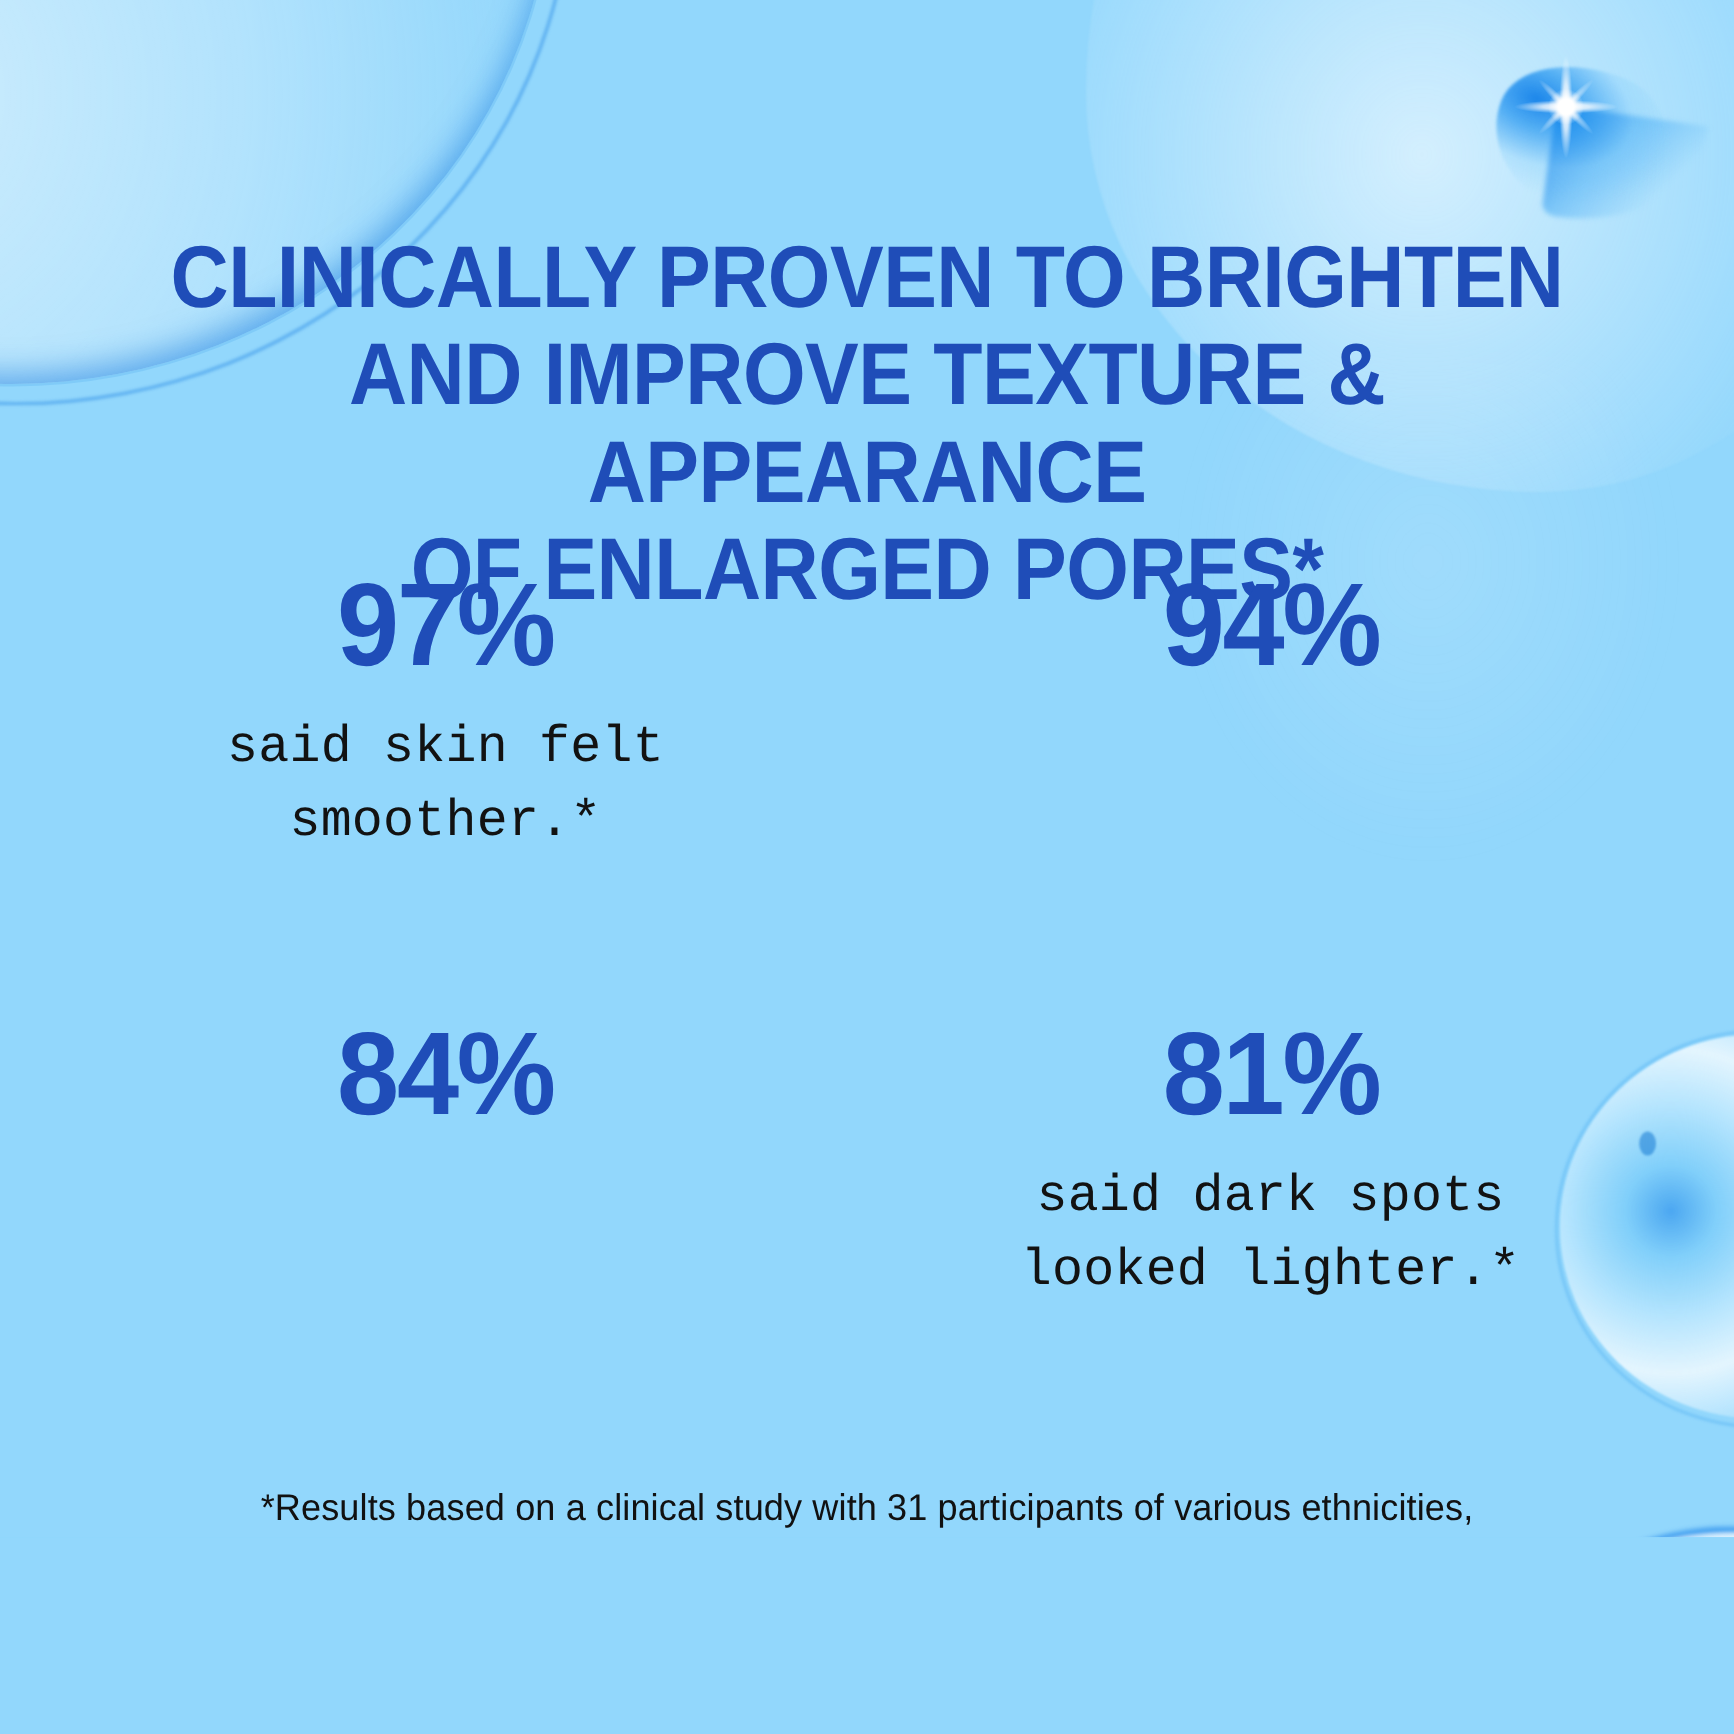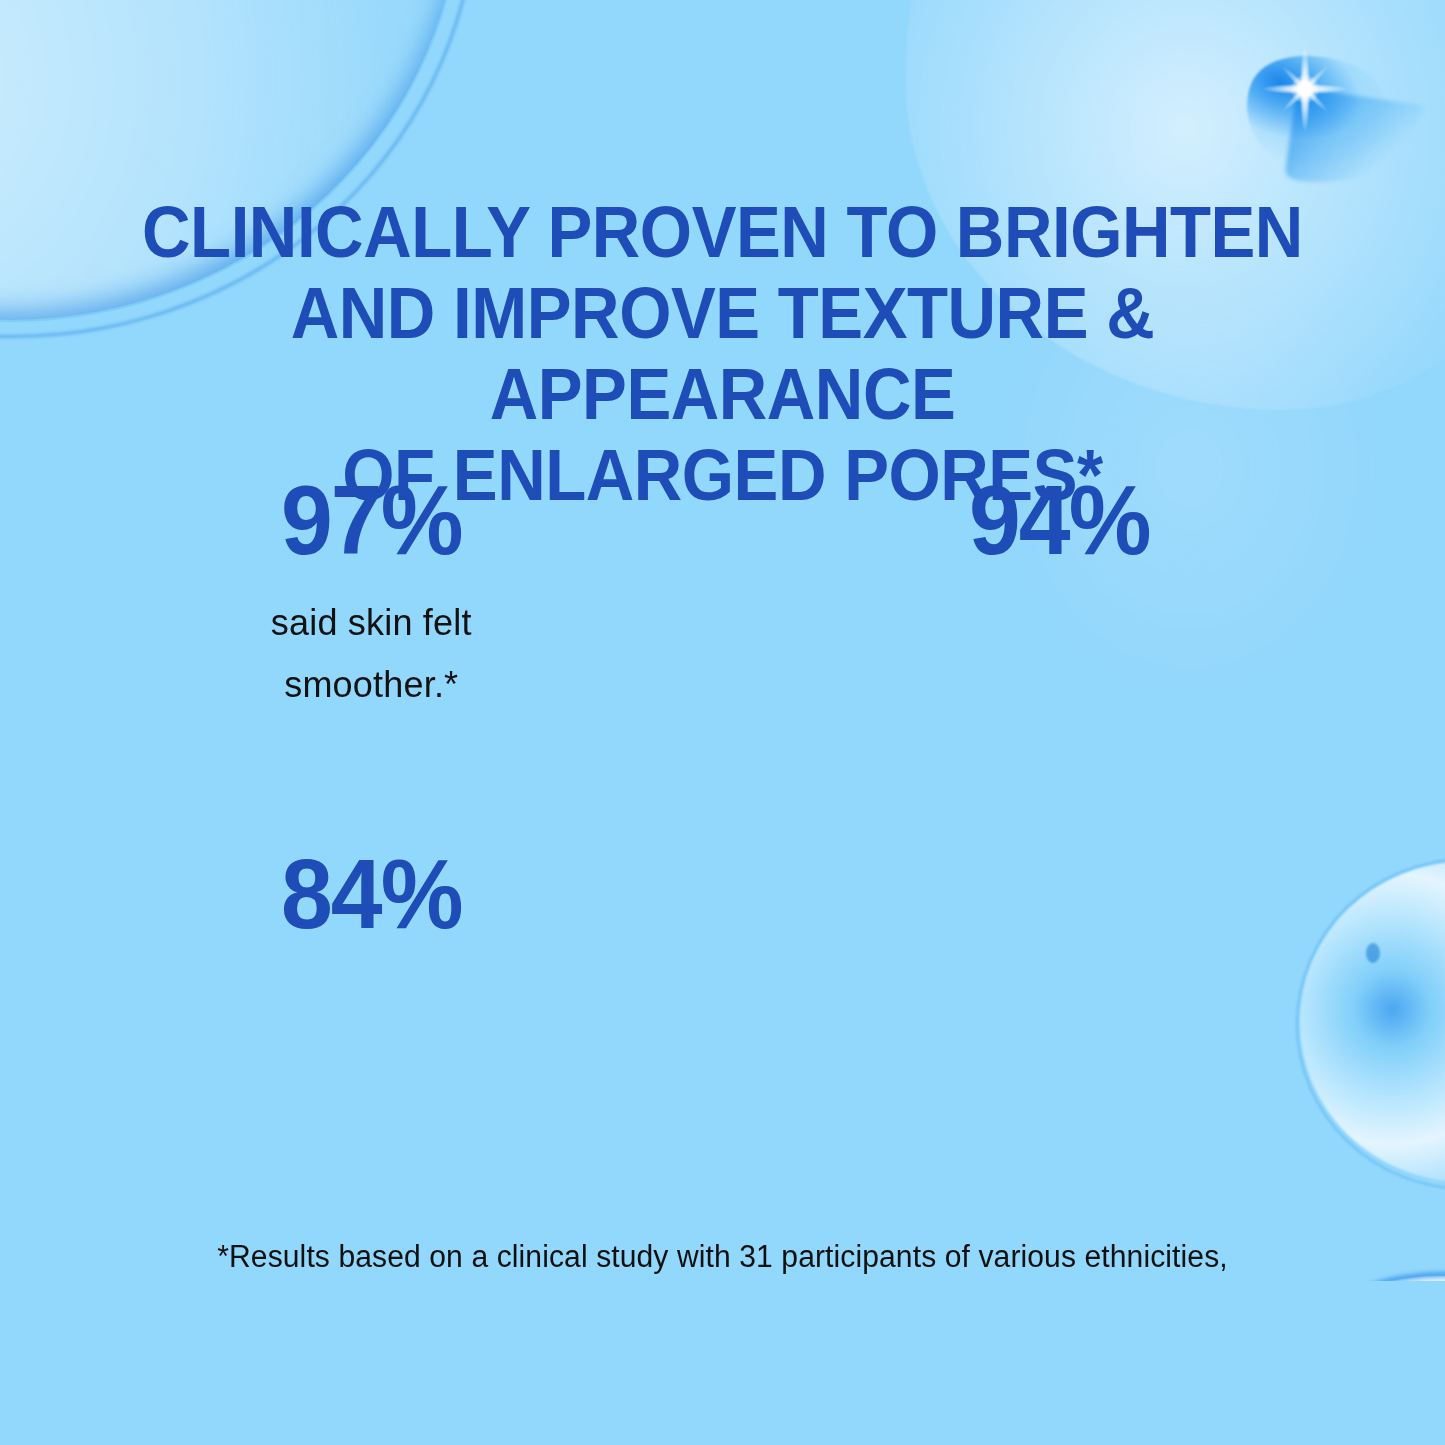--- a/index.html
+++ b/index.html
@@ -348,23 +348,23 @@
     font-family: "Liberation Sans Narrow", "Liberation Sans", sans-serif;
     font-weight: 700;
     font-size: 98px;
     line-height: 100px;
     letter-spacing: -2px;
     transform: scaleX(0.95);
   }
   .stat-caption {
     margin-top: 22px;
     color: #121212;
-    font-family: Liberation Sans, sans-serif;
+    font-family: Liberation Mono, monospace;
     font-weight: 400;
-    font-size: 36px;
+    font-size: 43px;
     line-height: 62px;
     letter-spacing: 0.2px;
     white-space: pre-line;
   }
 
   
   .stats-grid .stat-cell:nth-child(1),
   .stats-grid .stat-cell:nth-child(3) { padding-right: 90px; }
   .stats-grid .stat-cell:nth-child(2),
   .stats-grid .stat-cell:nth-child(4) { padding-left: 60px; }
@@ -437,20 +437,25 @@
       </div>
 
       <div class="stat-cell">
         <div class="stat-value">94%</div>
       </div>
 
       <div class="stat-cell">
         <div class="stat-value">84%</div>
       </div>
 
+      <div class="stat-cell">
+        <div class="stat-value">81%</div>
+        <div class="stat-caption">said dark spots
+looked lighter.*</div>
+      </div>
 
     </div>
 
     <p class="footnote">*Results based on a clinical study with 31 participants of various ethnicities,
 aged 18-68 years old, who applied the Niacinamide Brightening Toner
 twice daily on their faces for four weeks.</p>
 
   </div>
 </div>
 

